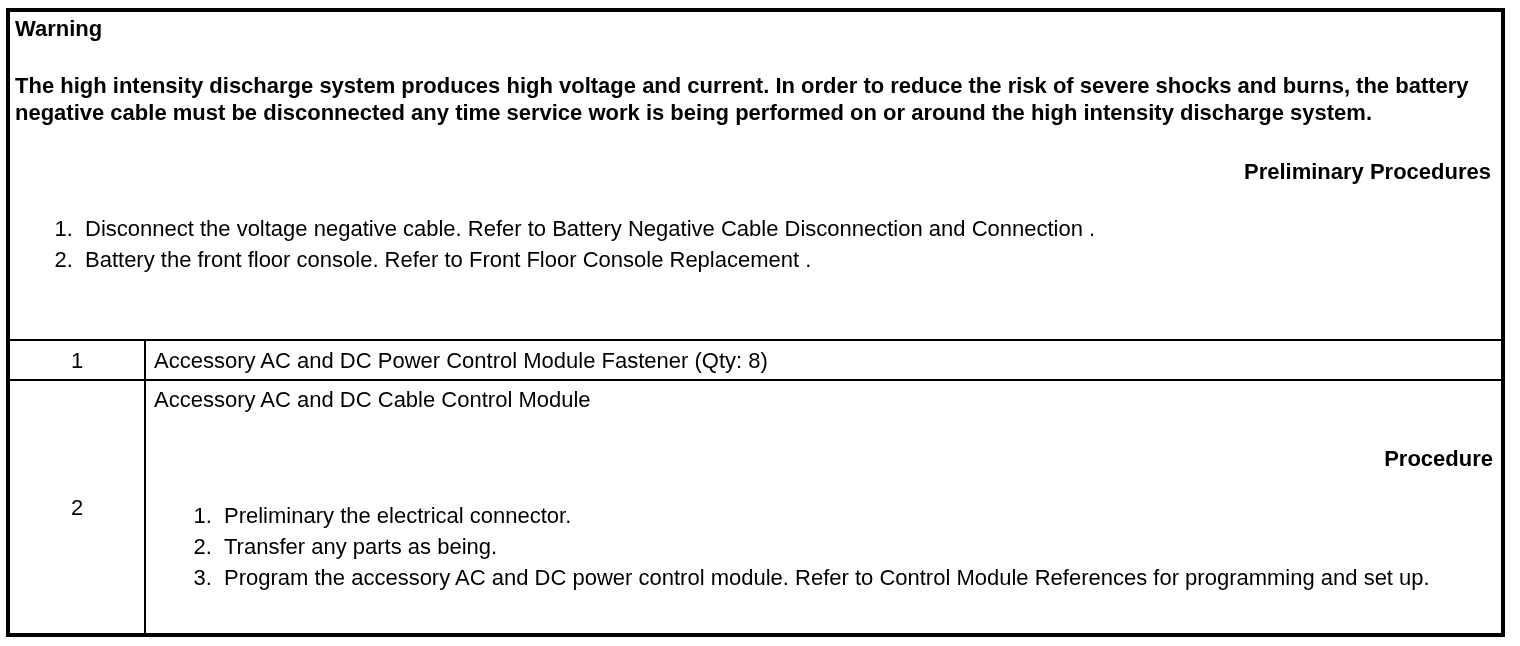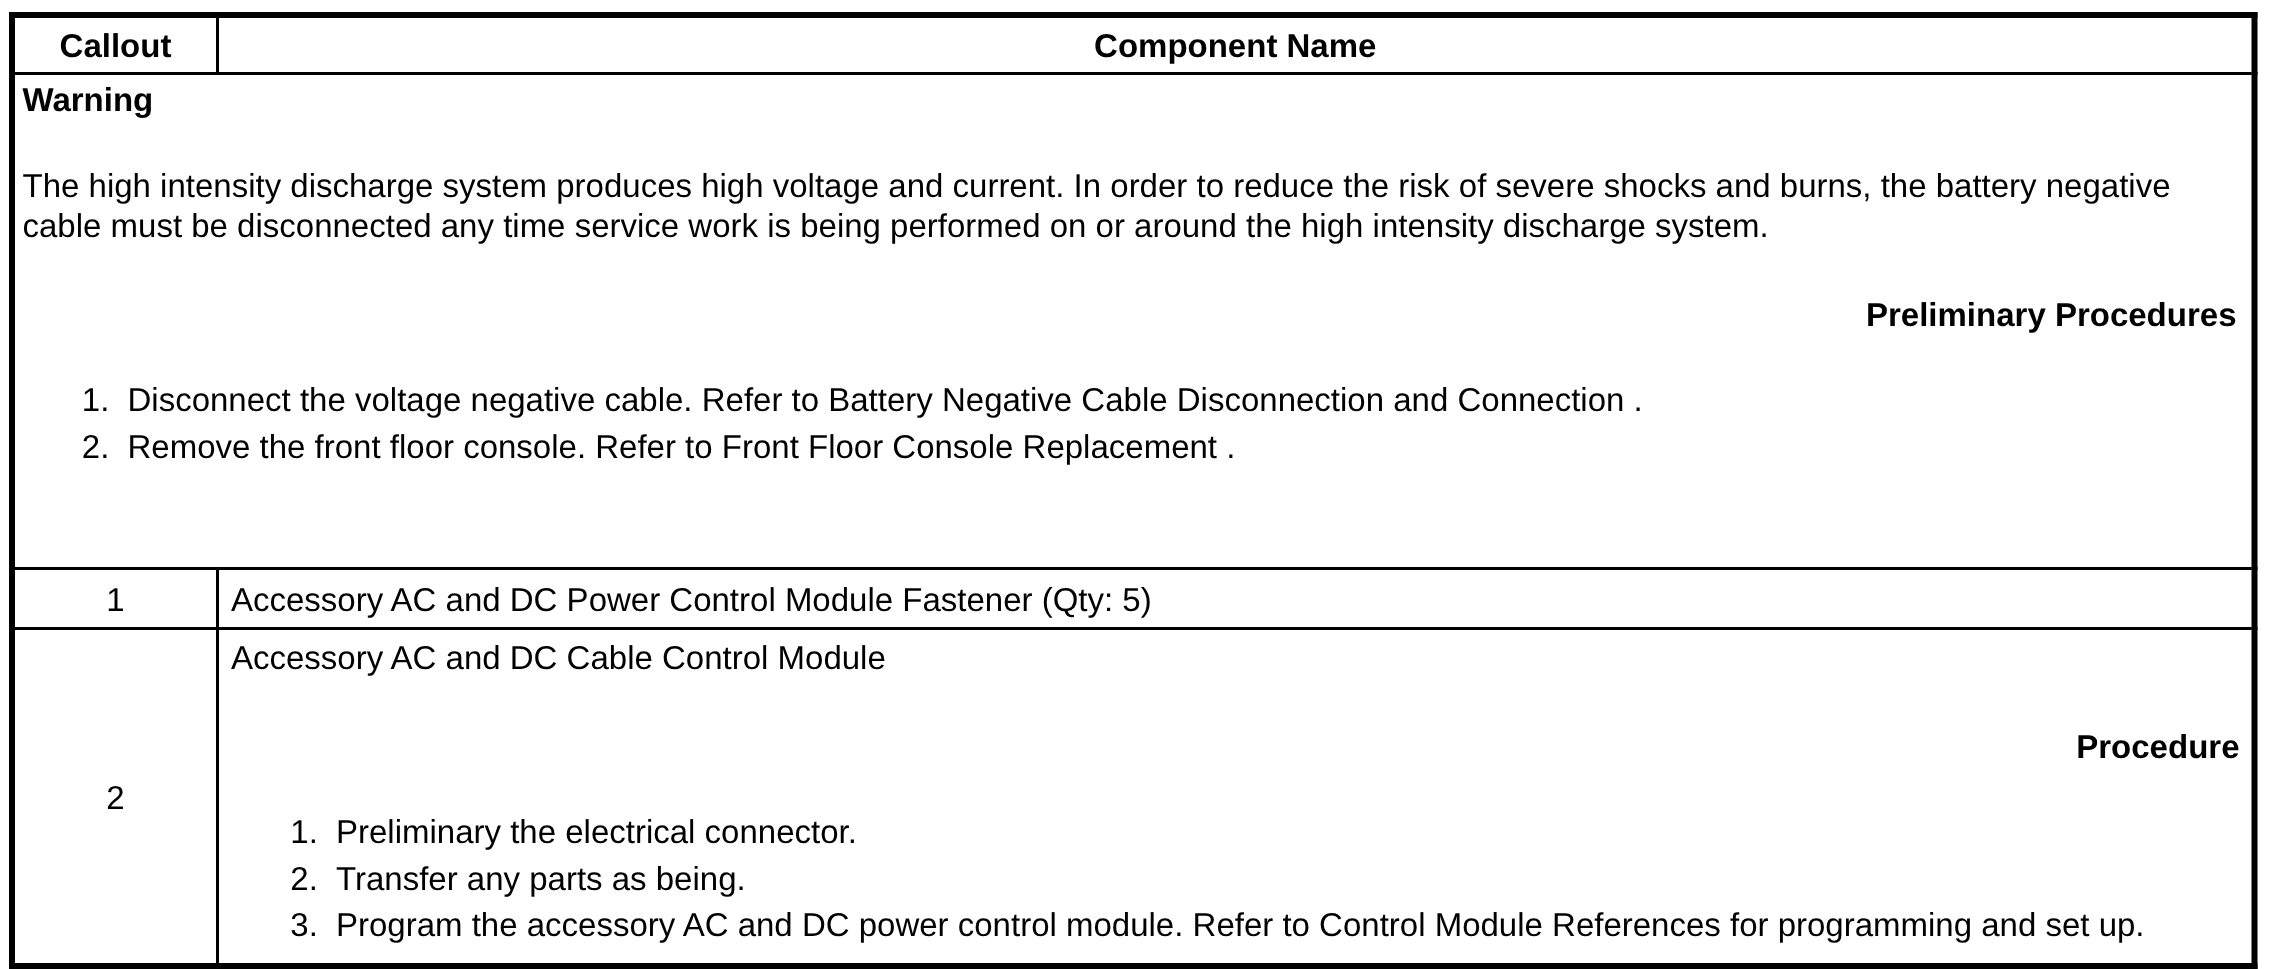--- a/index.html
+++ b/index.html
@@ -57,20 +57,21 @@
     vertical-align: top;
     text-align: left;
     padding: 3px 10px 4px 5px;
   }
   .block-title {
     font-weight: bold;
     margin: 0;
   }
   .body-paragraph {
     margin: 30px 0 0 0;
+    font-weight: bold;
   }
   .sub-heading {
     font-weight: bold;
     margin: 32px 0 0 48px;
     text-align: right;
   }
   ol.step-list {
     margin: 30px 0 0 0;
     padding: 0 0 0 64px;
     list-style: decimal outside;
@@ -99,37 +100,33 @@
 <body>
 
 <div class="page">
   <table class="callout-table">
     <colgroup>
       <col class="col-callout">
       <col>
     </colgroup>
     <tbody>
       <tr>
-        <th class="header-cell">Callout</th>
-        <th class="header-cell">Component Name</th>
-      </tr>
-      <tr>
         <td class="warning-cell" colspan="2">
           <div class="block-title">Warning</div>
           <p class="body-paragraph">The high intensity discharge system produces high voltage and current. In order to reduce the risk of severe shocks and burns, the battery negative cable must be disconnected any time service work is being performed on or around the high intensity discharge system.</p>
           <div class="sub-heading">Preliminary Procedures</div>
           <ol class="step-list">
             <li>Disconnect the voltage negative cable. Refer to Battery Negative Cable Disconnection and Connection .</li>
-            <li>Remove the front floor console. Refer to Front Floor Console Replacement .</li>
+            <li>Battery the front floor console. Refer to Front Floor Console Replacement .</li>
           </ol>
         </td>
       </tr>
       <tr class="single-row">
         <td class="callout-cell">1</td>
-        <td class="component-cell">Accessory AC and DC Power Control Module Fastener (Qty: 5)</td>
+        <td class="component-cell">Accessory AC and DC Power Control Module Fastener (Qty: 8)</td>
       </tr>
       <tr>
         <td class="callout-cell">2</td>
         <td class="component-cell component-cell-multi">
           <div>Accessory AC and DC Cable Control Module</div>
           <div class="sub-heading">Procedure</div>
           <ol class="step-list">
             <li>Preliminary the electrical connector.</li>
             <li>Transfer any parts as being.</li>
             <li>Program the accessory AC and DC power control module. Refer to Control Module References for programming and set up.</li>

